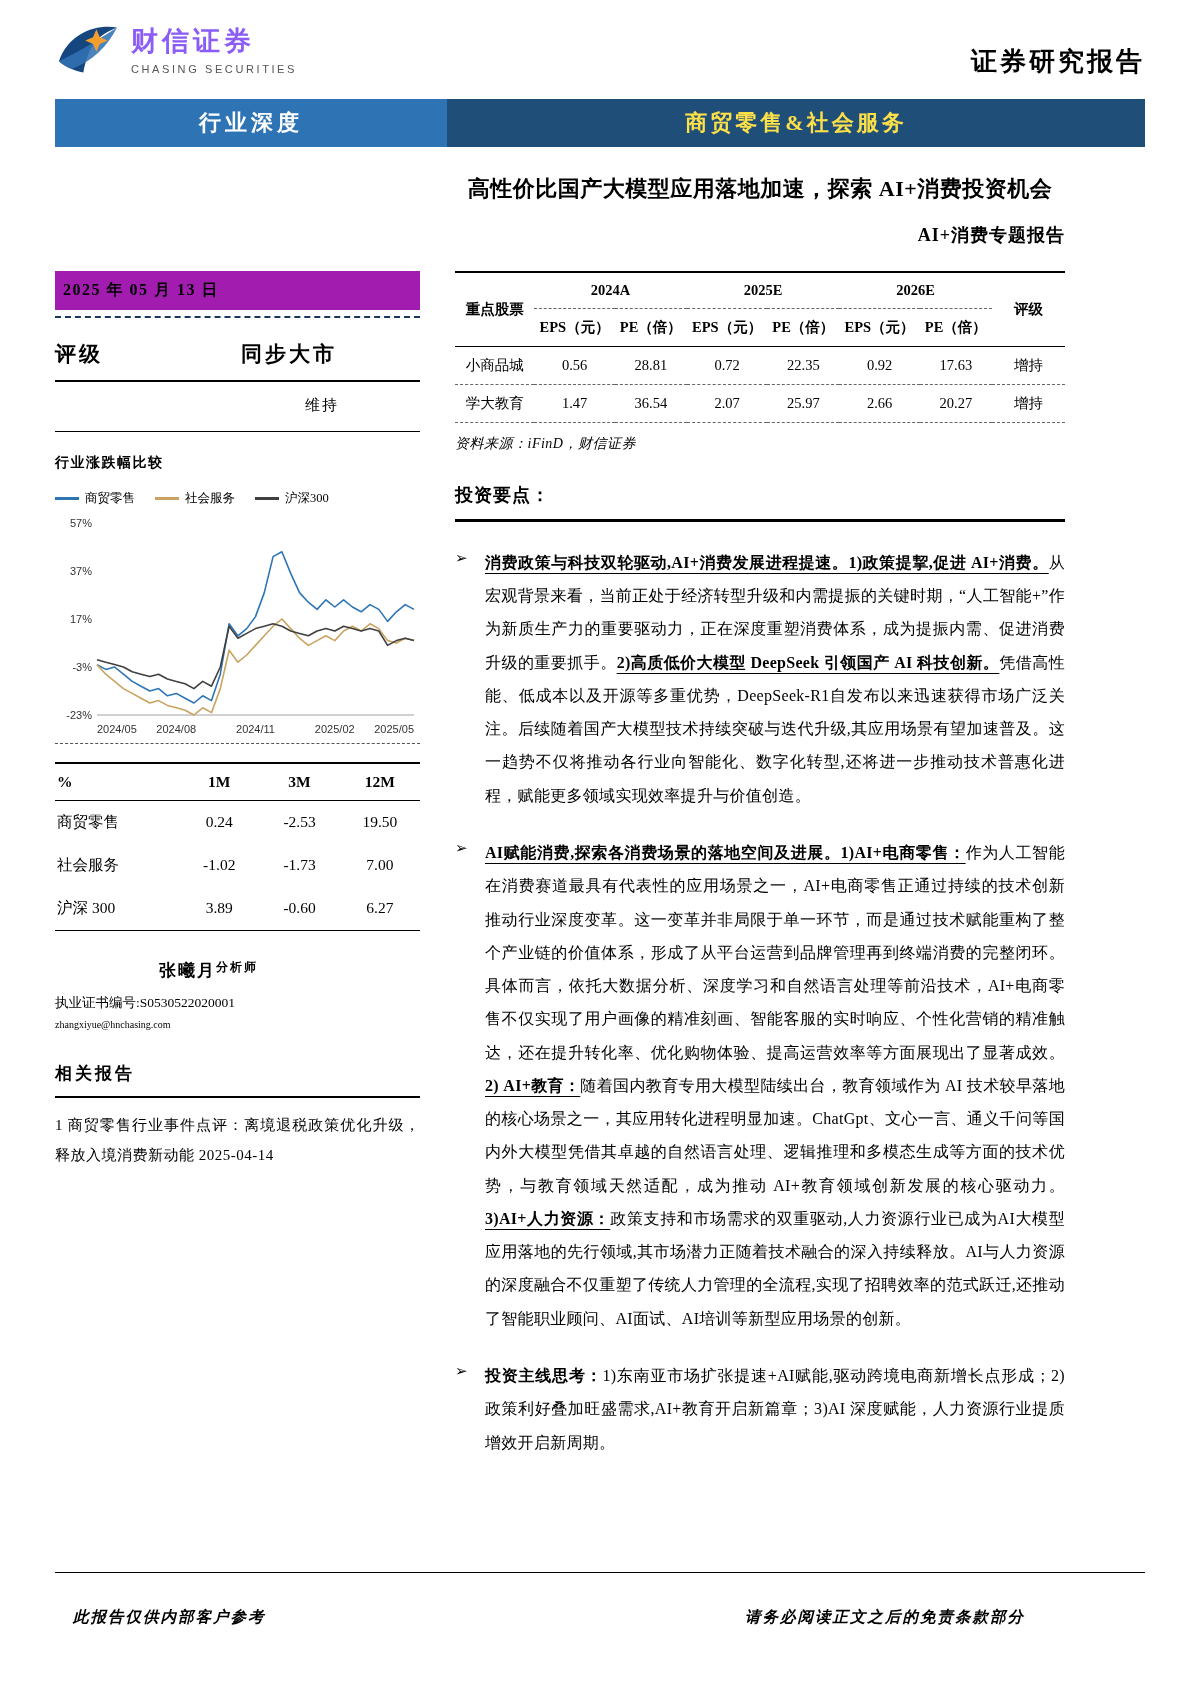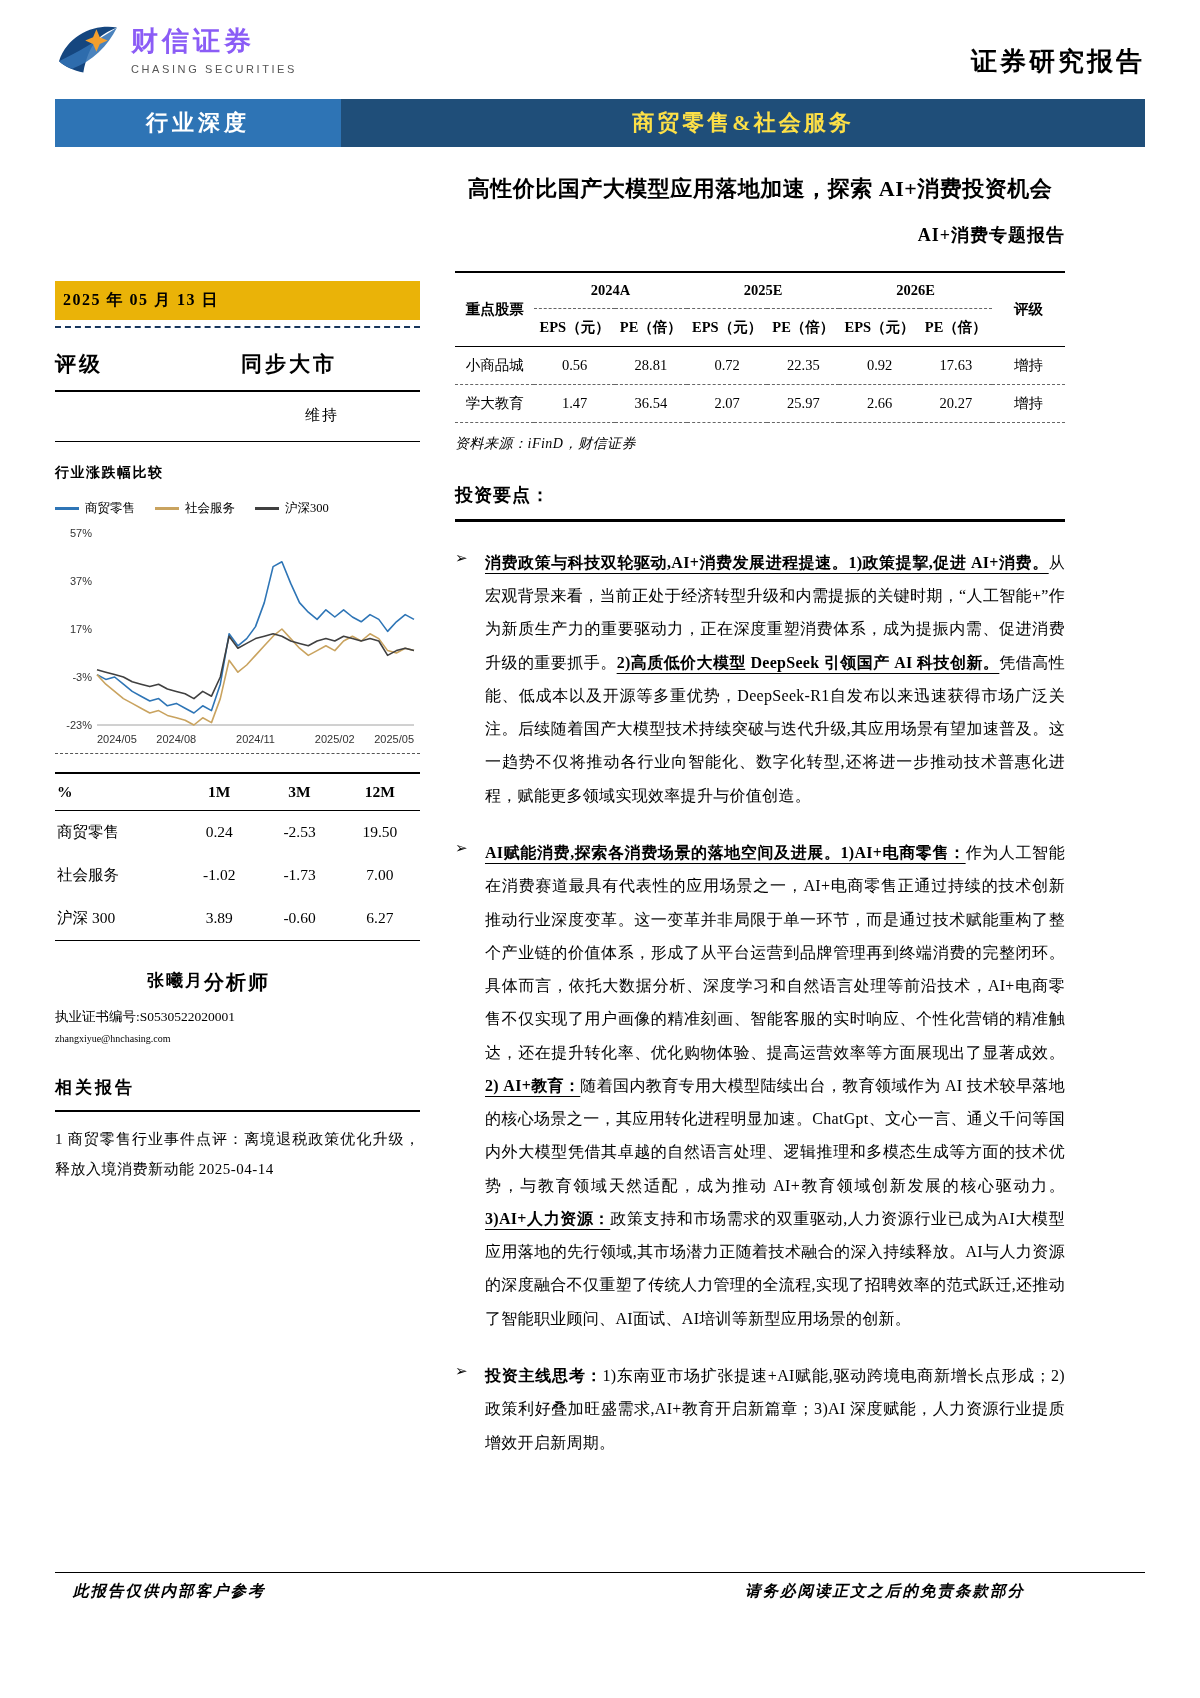--- a/index.html
+++ b/index.html
@@ -11,21 +11,21 @@
   
   .top { display:flex; justify-content:space-between; align-items:flex-start; }
   .logo { display:flex; align-items:center; gap:10px; }
   .logo-mark { width:66px; height:58px; }
   .logo-cn { font-size:27px; font-weight:bold; letter-spacing:4px; font-family:"Liberation Sans", sans-serif; color:#8b5cf6; }
   .logo-en { font-size:11px; letter-spacing:2.6px; color:#555; margin-top:4px; font-family:"Liberation Sans", sans-serif; }
   .report-type { font-size:26px; font-weight:bold; margin-top:24px; letter-spacing:3px; }
 
   
   .band { display:flex; margin-top:20px; height:48px; }
-  .band-left { width:286px; color:#fff; font-size:22px; font-weight:bold; display:flex; align-items:center; justify-content:center; letter-spacing:4px; }
+  .band-left { width:392px; color:#fff; font-size:22px; font-weight:bold; display:flex; align-items:center; justify-content:center; letter-spacing:4px; }
   .band-right { flex:1; color:#fde047; font-size:22px; font-weight:bold; display:flex; align-items:center; justify-content:center; letter-spacing:3px; }
 
   
   .title-wrap { margin-left:400px; width:610px; margin-top:26px; }
   .doc-title { font-size:22px; font-weight:bold; text-align:center; line-height:1.45; letter-spacing:0.5px; }
   .doc-subtitle { text-align:right; font-weight:bold; font-size:18px; margin-top:18px; letter-spacing:1px; }
 
   
   .columns { display:flex; margin-top:24px; }
   .left-col { width:365px; flex:none; }
@@ -50,21 +50,21 @@
   .perf-table { width:100%; border-collapse:collapse; margin-top:18px; font-size:15.5px; }
   .perf-table th { font-weight:bold; border-top:2px solid #000; border-bottom:1.5px solid #000; padding:9px 2px; }
   .perf-table td { padding:11px 2px; }
   .perf-table tr.last td { border-bottom:1.5px solid #000; }
   .pc0 { text-align:left; width:34%; }
   .pcn { text-align:center; width:22%; }
 
   .analyst { margin-top:28px; }
   .analyst-row { display:flex; justify-content:center; padding-right:58px; }
   .analyst-name { font-size:17px; font-weight:bold; letter-spacing:2px; }
-  .analyst-role { font-size:20px; font-weight:bold; letter-spacing:2px; }
+  .analyst-role { font-size:12px; font-weight:bold; letter-spacing:2px; }
   .analyst-cert { font-size:13.5px; margin-top:12px; }
   .analyst-email { font-size:10px; margin-top:7px; }
 
   .related-title { font-size:17px; font-weight:bold; margin-top:32px; padding-bottom:11px; border-bottom:2px solid #000; letter-spacing:3px; }
   .related-item { font-size:15px; line-height:2.0; margin-top:12px; text-align:justify; letter-spacing:0.5px; }
 
   
   .stock-table { width:100%; border-collapse:collapse; font-size:14.5px; }
   .stock-table th, .stock-table td { padding:9px 2px; text-align:center; }
   .stock-table thead th { font-weight:bold; }
@@ -78,21 +78,21 @@
 
   .section-title { font-size:18px; font-weight:bold; margin-top:30px; padding-bottom:12px; border-bottom:3px solid #000; letter-spacing:1px; }
   .bullets { margin-top:24px; }
   .bullet { display:flex; margin-bottom:24px; }
   .bullet-marker { width:30px; flex:none; font-size:15px; padding-top:3px; }
   .bullet-body { flex:1; font-size:16px; line-height:2.08; text-align:justify; letter-spacing:0.3px; }
   .seg-b { font-weight:bold; }
   .seg-u { text-decoration:underline; text-underline-offset:5px; }
 
   
-  .footer { position:absolute; left:55px; right:55px; top:1572px; border-top:1.5px solid #000; padding-top:8px; display:flex; justify-content:space-between; }
+  .footer { position:absolute; left:55px; right:55px; top:1572px; border-top:1.5px solid #000; padding-top:34px; display:flex; justify-content:space-between; }
   .footer-left { font-size:15.5px; font-weight:bold; font-style:italic; letter-spacing:2px; margin-left:18px; }
   .footer-right { font-size:15.5px; font-weight:bold; font-style:italic; letter-spacing:2px; margin-right:120px; }
 </style>
 </head>
 <body>
 
 <div class="page">
   <div class="content">
 
     <div class="top">
@@ -116,21 +116,21 @@
     </div>
 
     <div class="title-wrap">
       <h1 class="doc-title">高性价比国产大模型应用落地加速，探索 AI+消费投资机会</h1>
       <div class="doc-subtitle">AI+消费专题报告</div>
     </div>
 
     <div class="columns">
 
       <aside class="left-col">
-        <div class="date-box" id="date-box" style="background: #eab308; margin-top: 10px;">2025 年 05 月 13 日</div>
+        <div class="date-box" id="date-box" style="background: #a21caf;">2025 年 05 月 13 日</div>
         <div class="dash-sep"></div>
 
         <div class="rating-row">
           <span class="rating-label">评级</span>
           <span class="rating-value">同步大市</span>
         </div>
         <div class="rating-note">维持</div>
         <div class="thin-sep"></div>
 
         <div class="chart-title">行业涨跌幅比较</div>

